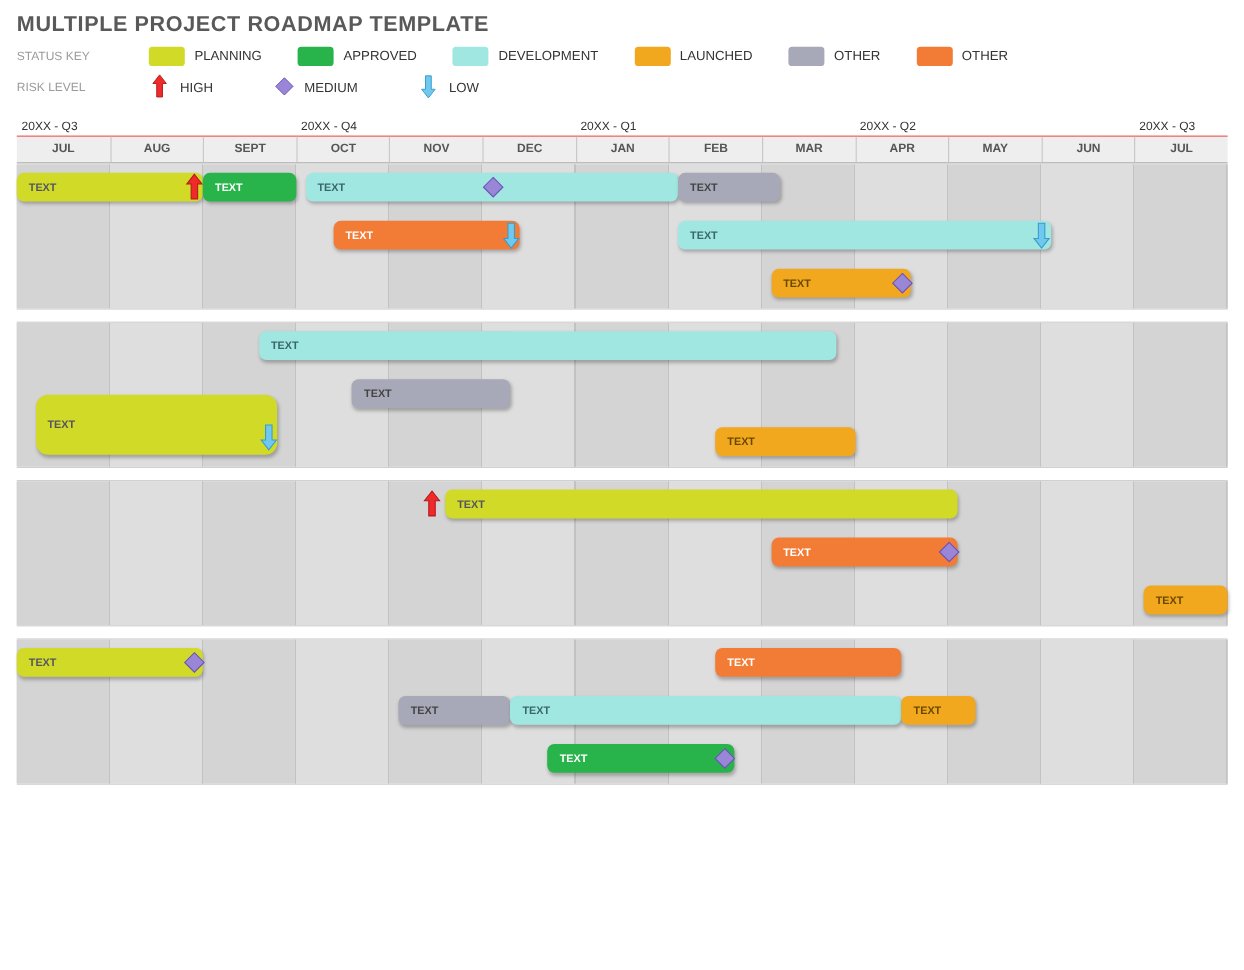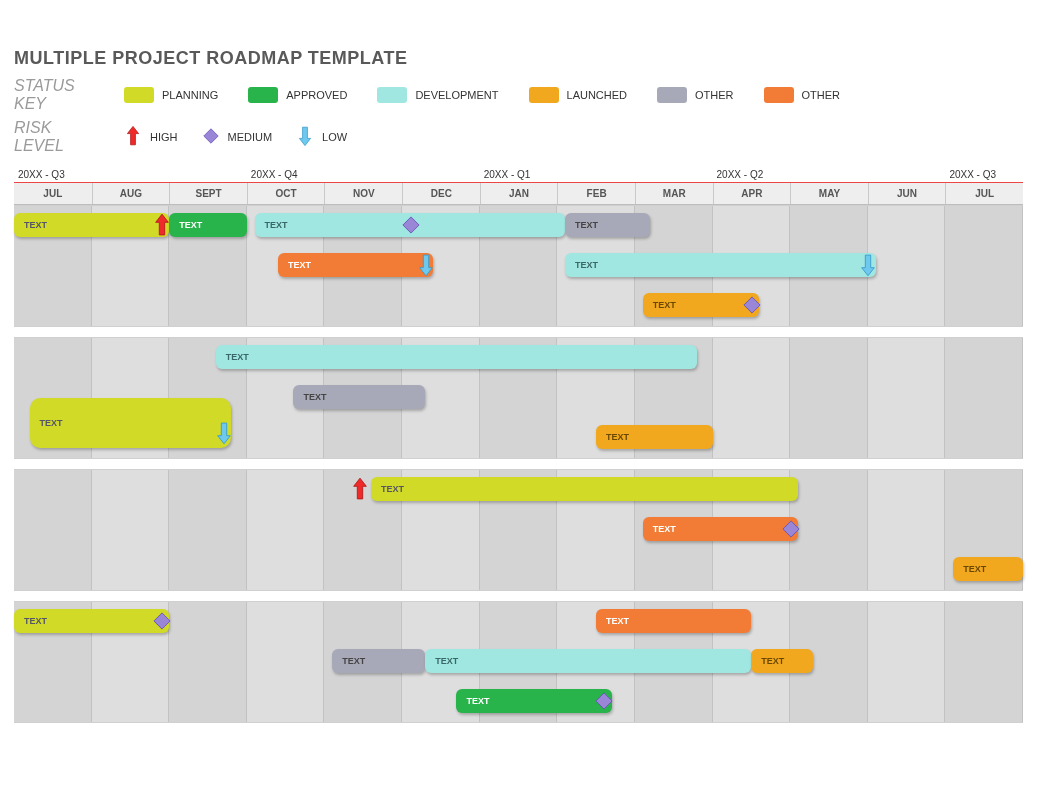--- a/index.html
+++ b/index.html
@@ -1,20 +1,20 @@
 <!DOCTYPE html>
 <html><head>
 <meta charset="utf-8">
 <style>
   * { box-sizing: border-box; margin: 0; padding: 0; }
   body { font-family: Arial, Helvetica, sans-serif; background: #fff; font-size: 12px; color: #333; width: 1037px; }
-  .wrap { padding: 10px 14px 20px 14px; margin-top: 38px; }
+  .wrap { padding: 10px 14px 20px 14px; }
   h1 { font-size: 18px; font-weight: 800; letter-spacing: .5px; color: #595959; margin-bottom: 8px; }
   .legend-row { display: flex; align-items: center; gap: 20px; margin: 6px 0 4px 0; flex-wrap: wrap; }
-  .legend-label { color: #9a9a9a; font-size: 16px; width: 90px; font-style: italic; }
+  .legend-label { color: #9a9a9a; font-size: 10px; width: 90px; }
   .swatch { display: flex; align-items: center; gap: 8px; font-size: 11px; color: #333; }
   .box { width: 30px; height: 16px; border-radius: 3px; }
   .risk-icon { display:inline-block; width:18px; text-align:center; }
 
   .timeline { position: relative; margin-top: 12px; }
   .quarter-row { display: grid; grid-template-columns: repeat(13, 1fr); font-size: 10px; color:#333; }
   .quarter-row > div { padding: 2px 4px; }
   .month-row { display: grid; grid-template-columns: repeat(13, 1fr); border-top: 1px solid #ef4444; border-bottom: 1px solid #bdbdbd; }
   .month-cell { text-align:center; font-size:10px; font-weight:700; color:#555; padding:5px 0; background:#eee; border-left:1px solid #c9c9c9;}
   .month-cell:first-child{border-left:none;}
@@ -75,21 +75,21 @@
         </span>
         <span class="swatch">
           <span class="box" style="background:#f27c36"></span>
           <span>OTHER</span>
         </span>
       </span>
   </div>
 
   <div class="legend-row">
     <span class="legend-label">RISK LEVEL</span>
-    <span id="risk-swatches" style="display: flex; gap: 24px;">
+    <span id="risk-swatches" style="display: flex; gap: 50px;">
         <span class="swatch">
           <span class="risk-icon"><svg width="16" height="22" viewBox="0 0 20 26">
               <path d="M10 1 L17 10 L13 10 L13 24 L7 24 L7 10 L3 10 Z" fill="#ef2a2a" stroke="#b31b1b" stroke-width="1"></path>
             </svg></span>
           <span>HIGH</span>
         </span>
         <span class="swatch">
           <span class="risk-icon"><svg width="16" height="16" viewBox="0 0 20 20">
               <path d="M10 1 L19 10 L10 19 L1 10 Z" fill="#9a86d6" stroke="#6a52b8" stroke-width="1"></path>
             </svg></span>

